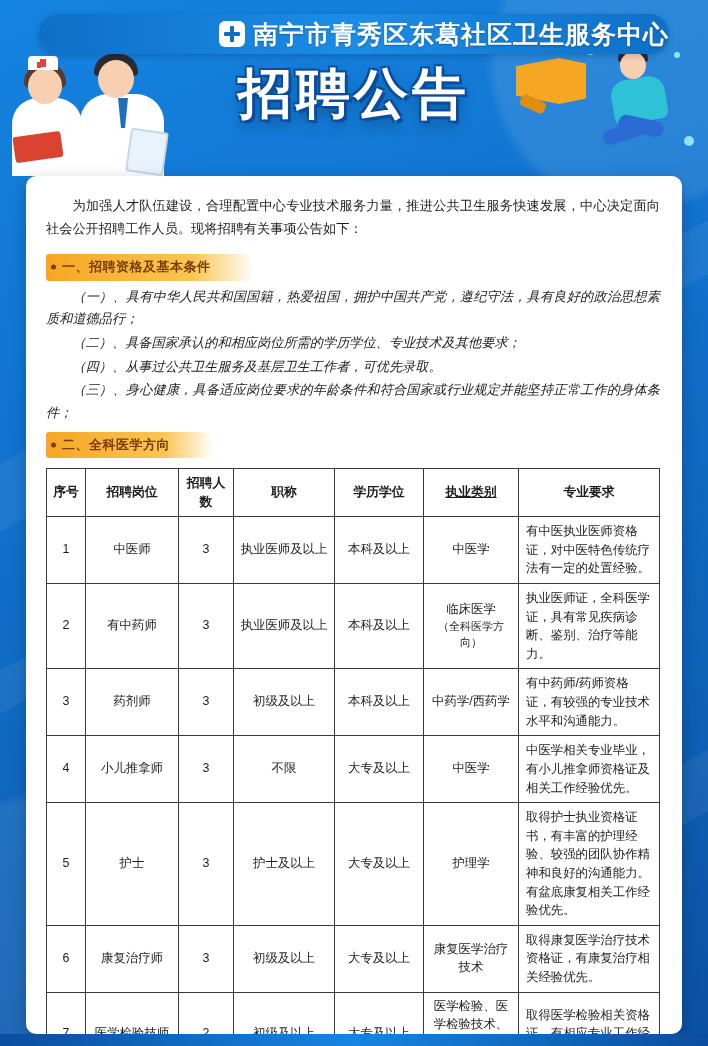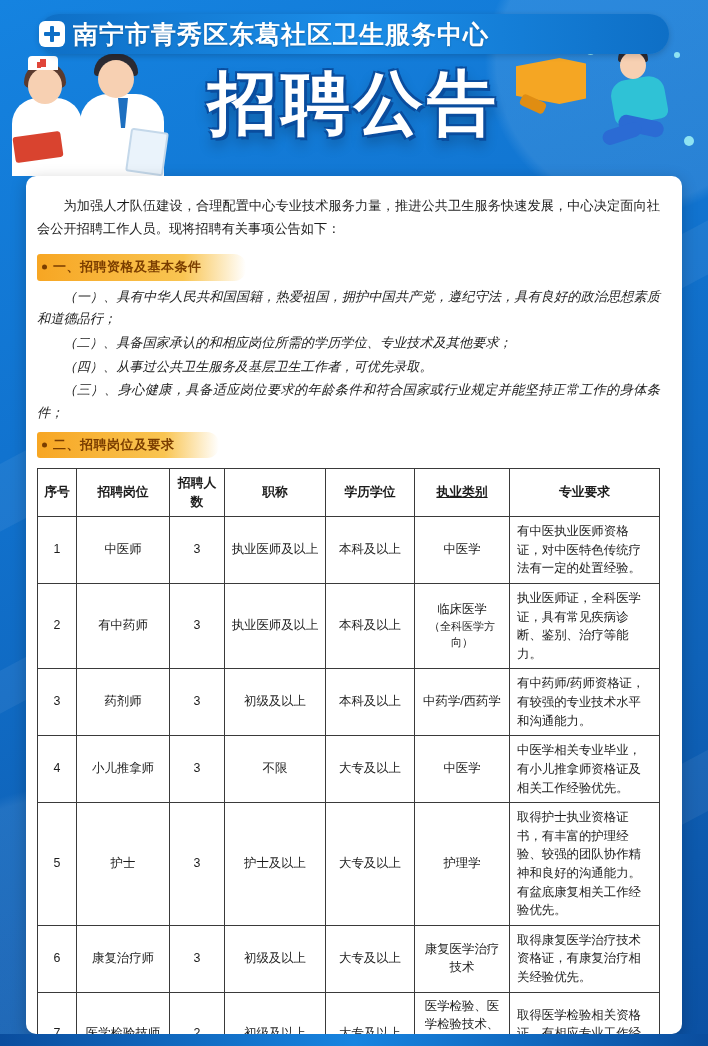--- a/index.html
+++ b/index.html
@@ -45,21 +45,21 @@
     top: 14px;
     left: 50%;
     transform: translateX(-50%);
     width: 630px;
     height: 40px;
     background: linear-gradient(90deg, #0e6fc6, #1b8de8 50%, #0e6fc6);
     border-radius: 20px;
     box-shadow: 0 2px 6px rgba(0,0,0,0.18);
     display: flex;
     align-items: center;
-    justify-content: flex-start;
+    justify-content: flex-end;
     gap: 8px;
   }
   .cross-badge {
     width: 26px;
     height: 26px;
     border-radius: 6px;
     background: #ffffff;
     position: relative;
     flex: 0 0 auto;
   }
@@ -77,21 +77,21 @@
     font-weight: bold;
     letter-spacing: 1px;
     white-space: nowrap;
     text-shadow: 0 1px 2px rgba(0,0,0,0.25);
   }
   .big-title {
     position: absolute;
     top: 58px;
     left: 50%;
     transform: translateX(-50%);
-    font-size: 69px;
+    font-size: 54px;
     font-weight: bold;
     color: #ffffff;
     letter-spacing: 4px;
     text-shadow:
       3px 3px 0 #0a4d9e,
       -2px -2px 0 #0a4d9e,
       2px -2px 0 #0a4d9e,
       -2px 2px 0 #0a4d9e,
       0 8px 14px rgba(0,0,0,0.3);
     white-space: nowrap;
@@ -214,21 +214,21 @@
   
   .card {
     position: absolute;
     left: 26px;
     top: 176px;
     width: 656px;
     height: 858px;
     background: #ffffff;
     border-radius: 10px;
     box-shadow: 0 4px 16px rgba(0,0,0,0.22);
-    padding: 14px 22px 10px 11px;
+    padding: 14px 22px 10px 20px;
     box-sizing: border-box;
     color: #1c1c1c;
     font-size: 13.2px;
     line-height: 1.72;
   }
   .intro {
     text-indent: 2em;
     margin: 4px 0 8px 0;
     text-align: justify;
     font-size: 13.2px;
@@ -351,21 +351,21 @@
   <div class="card">
 
     <p class="intro">为加强人才队伍建设，合理配置中心专业技术服务力量，推进公共卫生服务快速发展，中心决定面向社会公开招聘工作人员。现将招聘有关事项公告如下：</p>
 
     <div class="sec-head">一、招聘资格及基本条件</div>
     <p class="para">（一）、具有中华人民共和国国籍，热爱祖国，拥护中国共产党，遵纪守法，具有良好的政治思想素质和道德品行；</p>
     <p class="para">（二）、具备国家承认的和相应岗位所需的学历学位、专业技术及其他要求；</p>
     <p class="para">（四）、从事过公共卫生服务及基层卫生工作者，可优先录取。</p>
     <p class="para">（三）、身心健康，具备适应岗位要求的年龄条件和符合国家或行业规定并能坚持正常工作的身体条件；</p>
 
-    <div class="sec-head">二、招聘岗位及要求</div>
+    <div class="sec-head">二、全科医学方向</div>
 
     <table class="jobs">
       <thead>
         <tr>
           <th class="c-no">序号</th>
           <th class="c-post">招聘岗位</th>
           <th class="c-num">招聘人数</th>
           <th class="c-title">职称</th>
           <th class="c-edu">学历学位</th>
           <th class="c-cat">执业类别</th>

